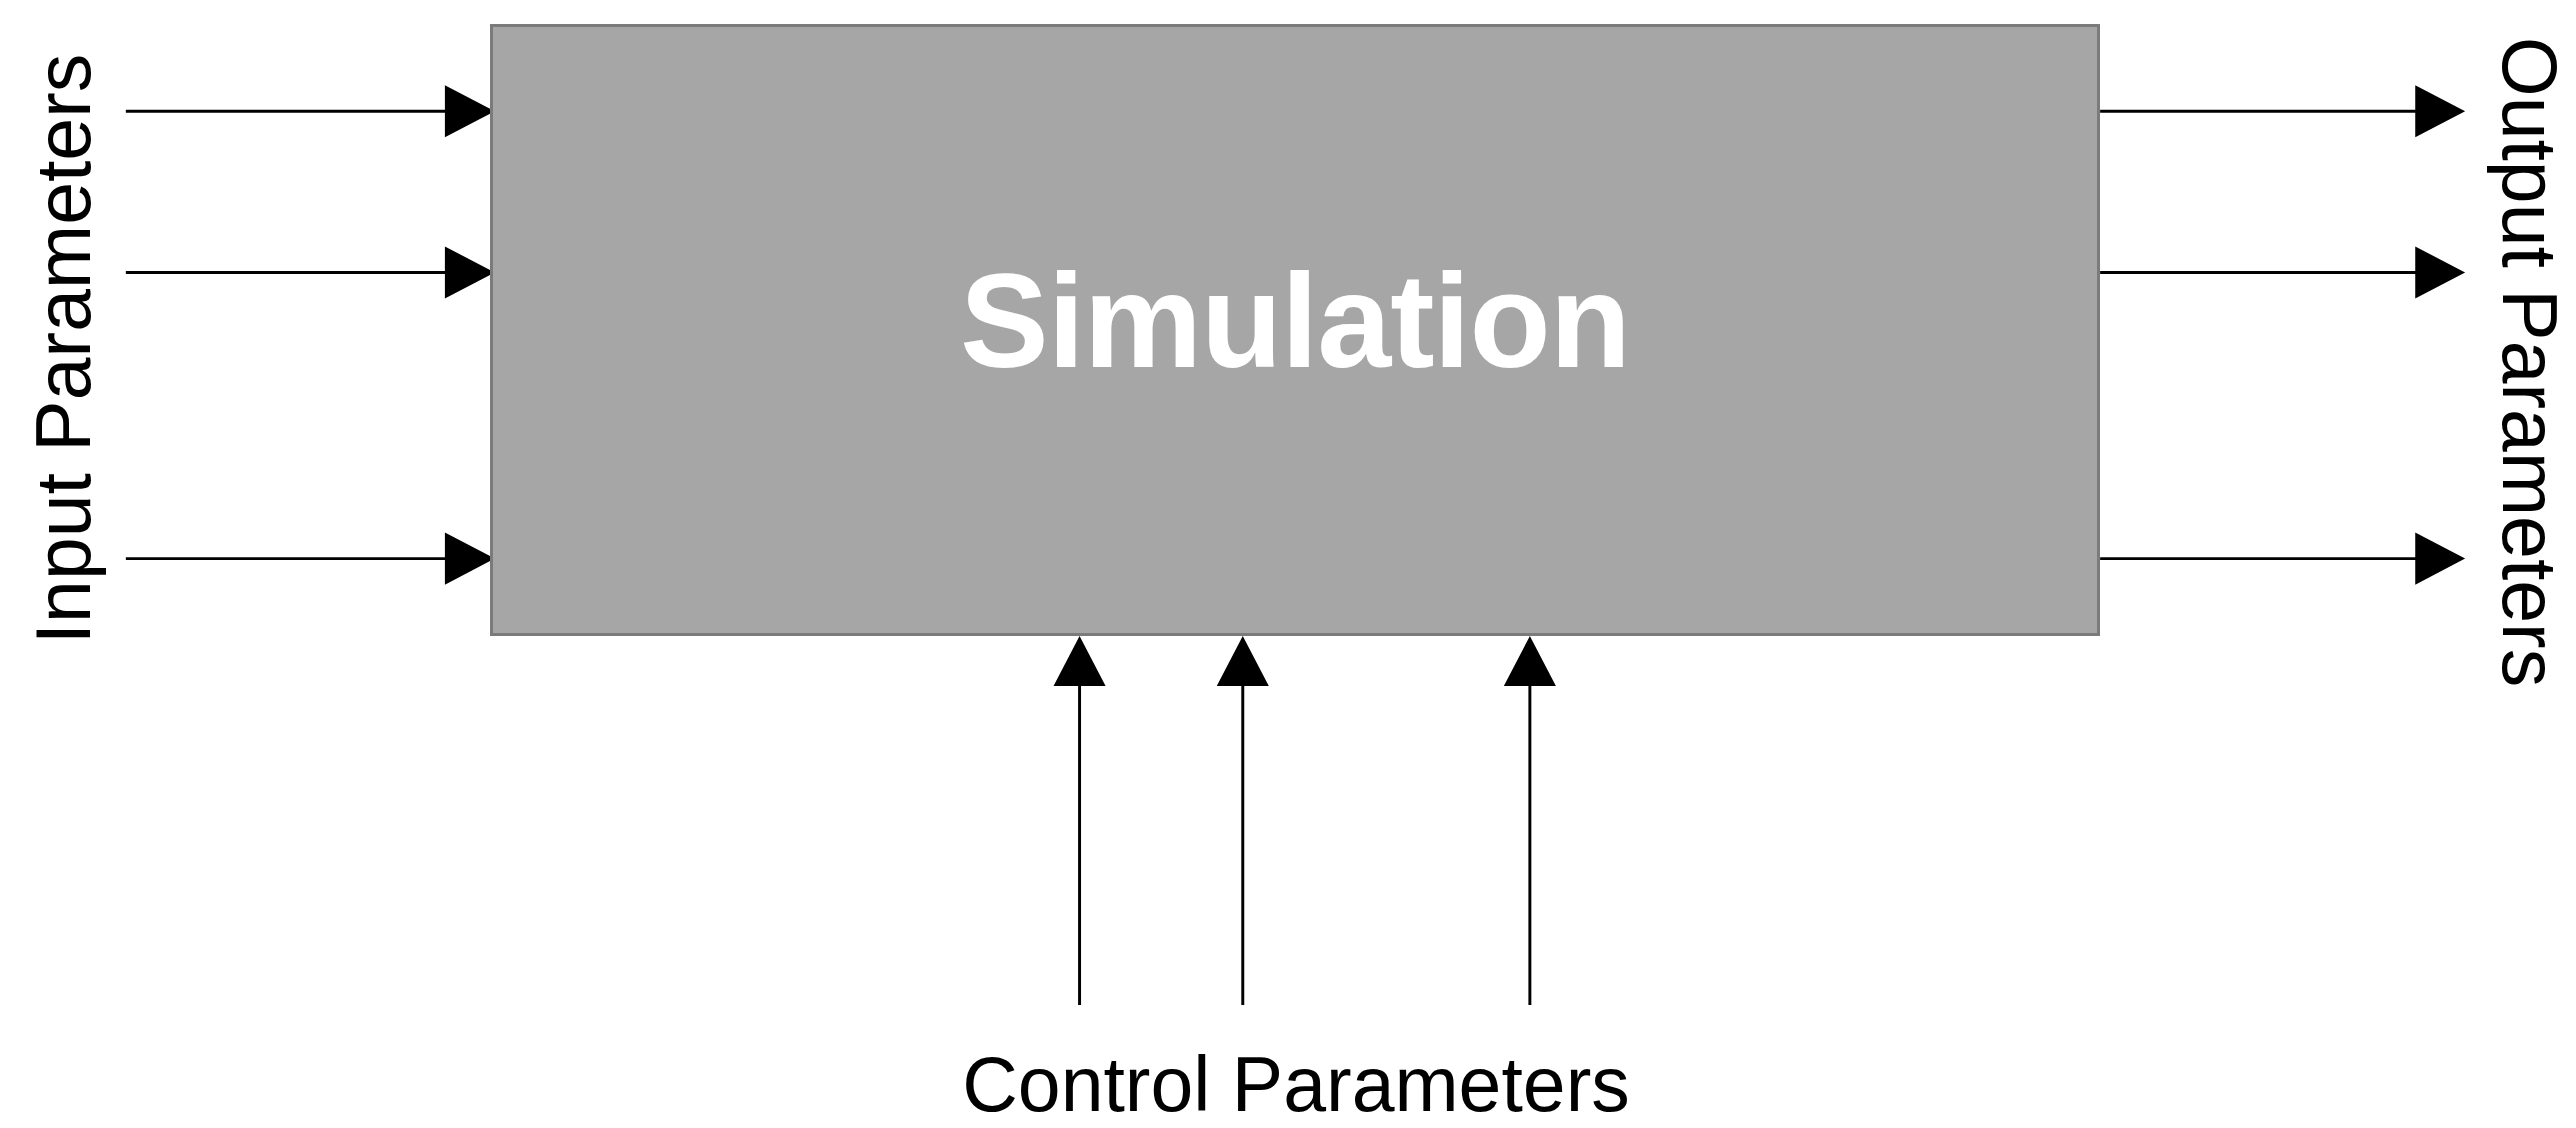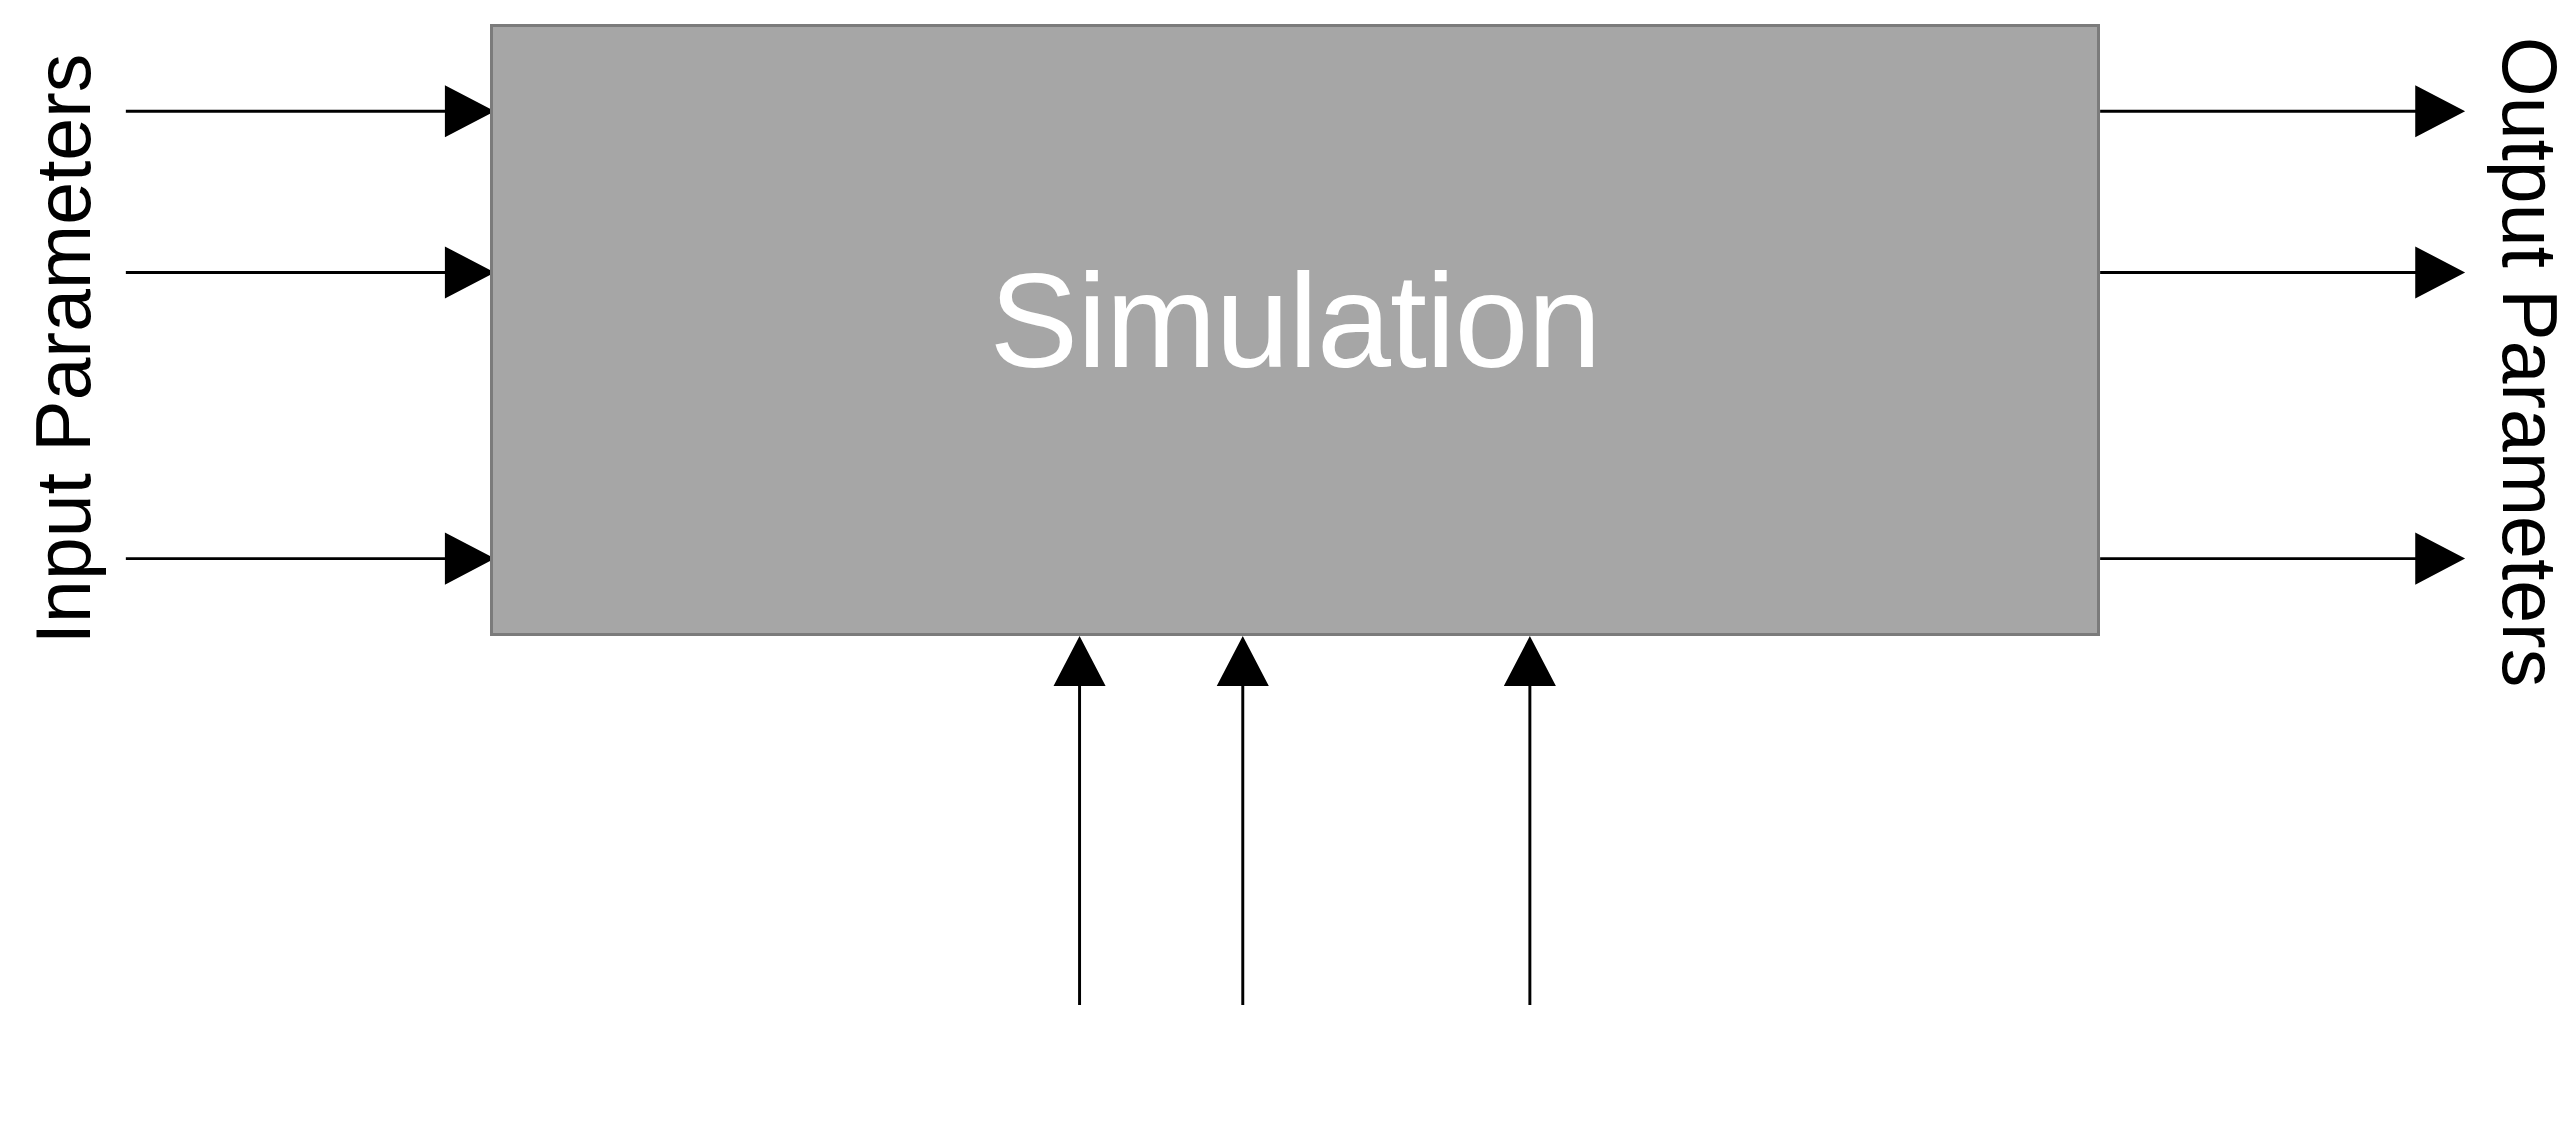--- a/index.html
+++ b/index.html
@@ -30,21 +30,21 @@
     background: #a6a6a6;
     border: 3.9px solid #7b7b7b;
     display: flex;
     align-items: center;
     justify-content: center;
   }
 
   .sim-title {
     color: #ffffff;
     font-size: 133px;
-    font-weight: normal;
+    font-weight: bold;
     letter-spacing: -1px;
     white-space: nowrap;
     margin-top: -17.7px; 
   }
 
   .side-label {
     position: absolute;
     color: #000000;
     font-size: 77px;
     white-space: nowrap;
@@ -118,15 +118,16 @@
   </svg>
 
   <div class="sim-box">
     <div class="sim-title">Simulation</div>
   </div>
 
   <div class="side-label label-left">Input Parameters</div>
 
   <div class="side-label label-right">Output Parameters</div>
 
+  <div class="side-label label-bottom">Control Parameters</div>
 
 </div>
 
 
 </body></html>

